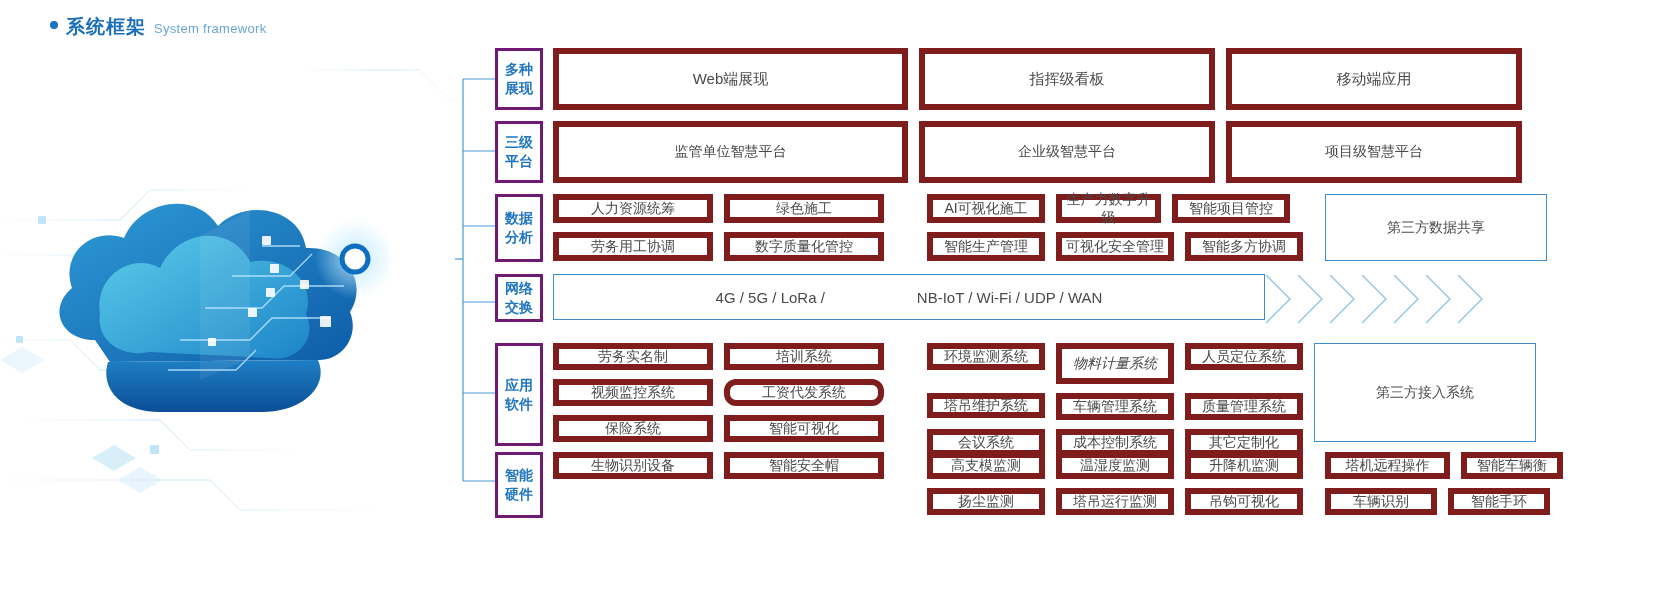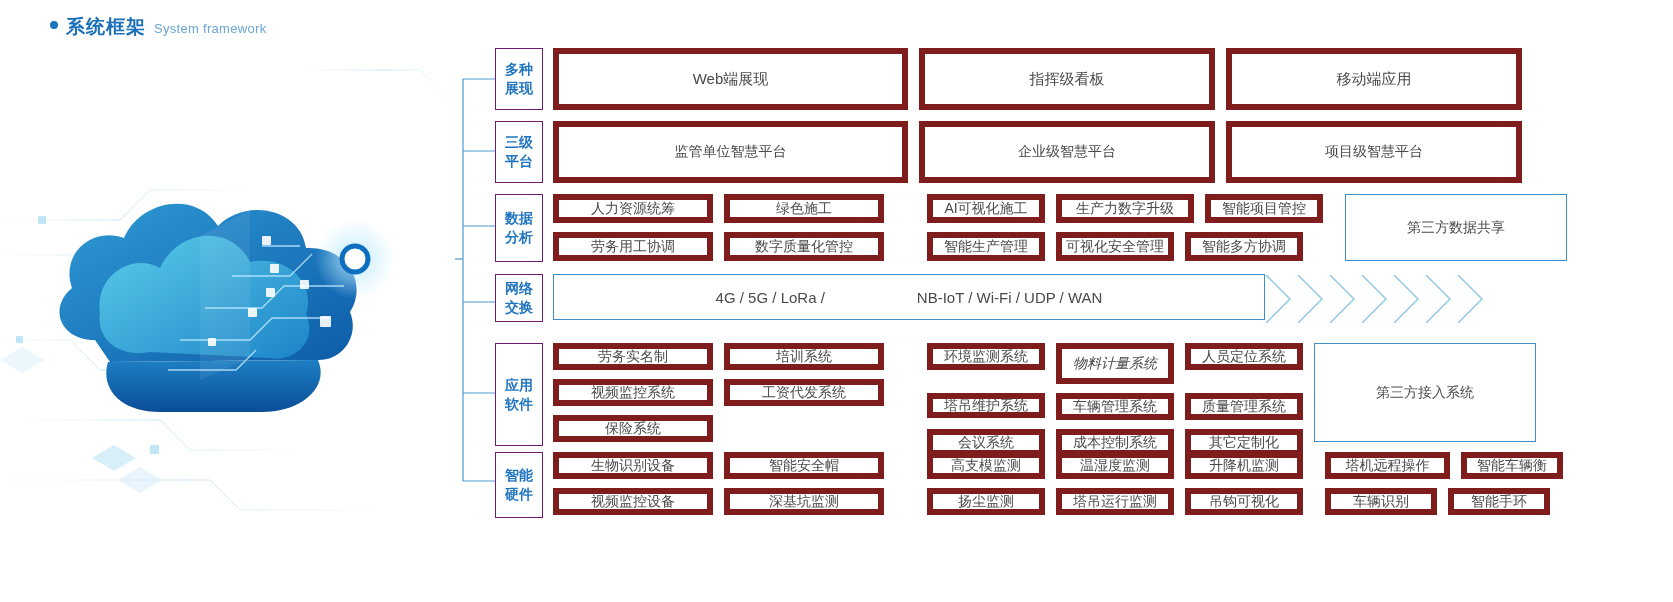--- a/index.html
+++ b/index.html
@@ -47,21 +47,21 @@
   
   .tree { position: absolute; left: 0; top: 0; width: 45px; height: 470px; }
 
   .rows { position: absolute; left: 40px; top: 0; width: 1170px; }
 
   .row { position: absolute; left: 0; display: flex; align-items: stretch; }
 
   
   .cat {
     width: 48px;
-    border: 1px solid #701a75;
+    border: 3px solid #701a75;
     color: #2276c0;
     font-size: 14px;
     font-weight: bold;
     display: flex; flex-direction: column;
     align-items: center; justify-content: center;
     line-height: 1.35;
     background: #fff;
     flex: none;
   }
   .cat span { display: block; }
@@ -251,21 +251,21 @@
             <div class="box" style="width:160px;height:29px;">绿色施工</div>
           </div>
           <div class="grid-row">
             <div class="box" style="width:160px;height:29px;">劳务用工协调</div>
             <div class="box" style="width:160px;height:29px;">数字质量化管控</div>
           </div>
         </div>
         <div class="group" style="margin-left:32px;">
           <div class="grid-row">
             <div class="box" style="width:118px;height:29px;">AI可视化施工</div>
-            <div class="box" style="width:138px;height:29px;">生产力数字升级</div>
+            <div class="box" style="width:105px;height:29px;">生产力数字升级</div>
             <div class="box" style="width:118px;height:29px;">智能项目管控</div>
           </div>
           <div class="grid-row">
             <div class="box" style="width:118px;height:29px;">智能生产管理</div>
             <div class="box" style="width:118px;height:29px;">可视化安全管理</div>
             <div class="box" style="width:118px;height:29px;">智能多方协调</div>
           </div>
         </div>
         <div class="third" style="width:222px;height:67px;margin-left:11px;">第三方数据共享</div>
       </div>
@@ -303,24 +303,25 @@
         <span>软件</span>
       </div>
       <div class="content" style="gap:11px;">
         <div class="group">
           <div class="grid-row">
             <div class="box" style="width:160px;height:27px;">劳务实名制</div>
             <div class="box" style="width:160px;height:27px;">培训系统</div>
           </div>
           <div class="grid-row">
             <div class="box" style="width:160px;height:27px;">视频监控系统</div>
-            <div class="box" style="width:160px;height:27px;">工资代发系统</div>
+            <div class="box" style="width:160px;height:27px;border-radius:12px;">工资代发系统</div>
           </div>
           <div class="grid-row">
             <div class="box" style="width:160px;height:27px;">保险系统</div>
+            <div class="box" style="width:160px;height:27px;">智能可视化</div>
           </div>
         </div>
         <div class="group" style="margin-left:32px;">
           <div class="grid-row">
             <div class="box" style="width:118px;height:27px;text-align:right;">环境监测系统</div>
             <div class="box" style="width:118px;height:41px;font-style:italic;">物料计量系统</div>
             <div class="box" style="width:118px;height:27px;">人员定位系统</div>
           </div>
           <div class="grid-row">
             <div class="box" style="width:118px;height:25px;">塔吊维护系统</div>
@@ -341,24 +342,20 @@
       <div class="cat">
         <span>智能</span>
         <span>硬件</span>
       </div>
       <div class="content" style="gap:11px;">
         <div class="group">
           <div class="grid-row">
             <div class="box" style="width:160px;height:27px;">生物识别设备</div>
             <div class="box" style="width:160px;height:27px;">智能安全帽</div>
           </div>
-          <div class="grid-row">
-            <div class="box" style="width:160px;height:27px;">视频监控设备</div>
-            <div class="box" style="width:160px;height:27px;">深基坑监测</div>
-          </div>
         </div>
         <div class="group" style="margin-left:32px;">
           <div class="grid-row">
             <div class="box" style="width:118px;height:27px;">高支模监测</div>
             <div class="box" style="width:118px;height:27px;">温湿度监测</div>
             <div class="box" style="width:118px;height:27px;">升降机监测</div>
           </div>
           <div class="grid-row">
             <div class="box" style="width:118px;height:27px;">扬尘监测</div>
             <div class="box" style="width:118px;height:27px;">塔吊运行监测</div>

